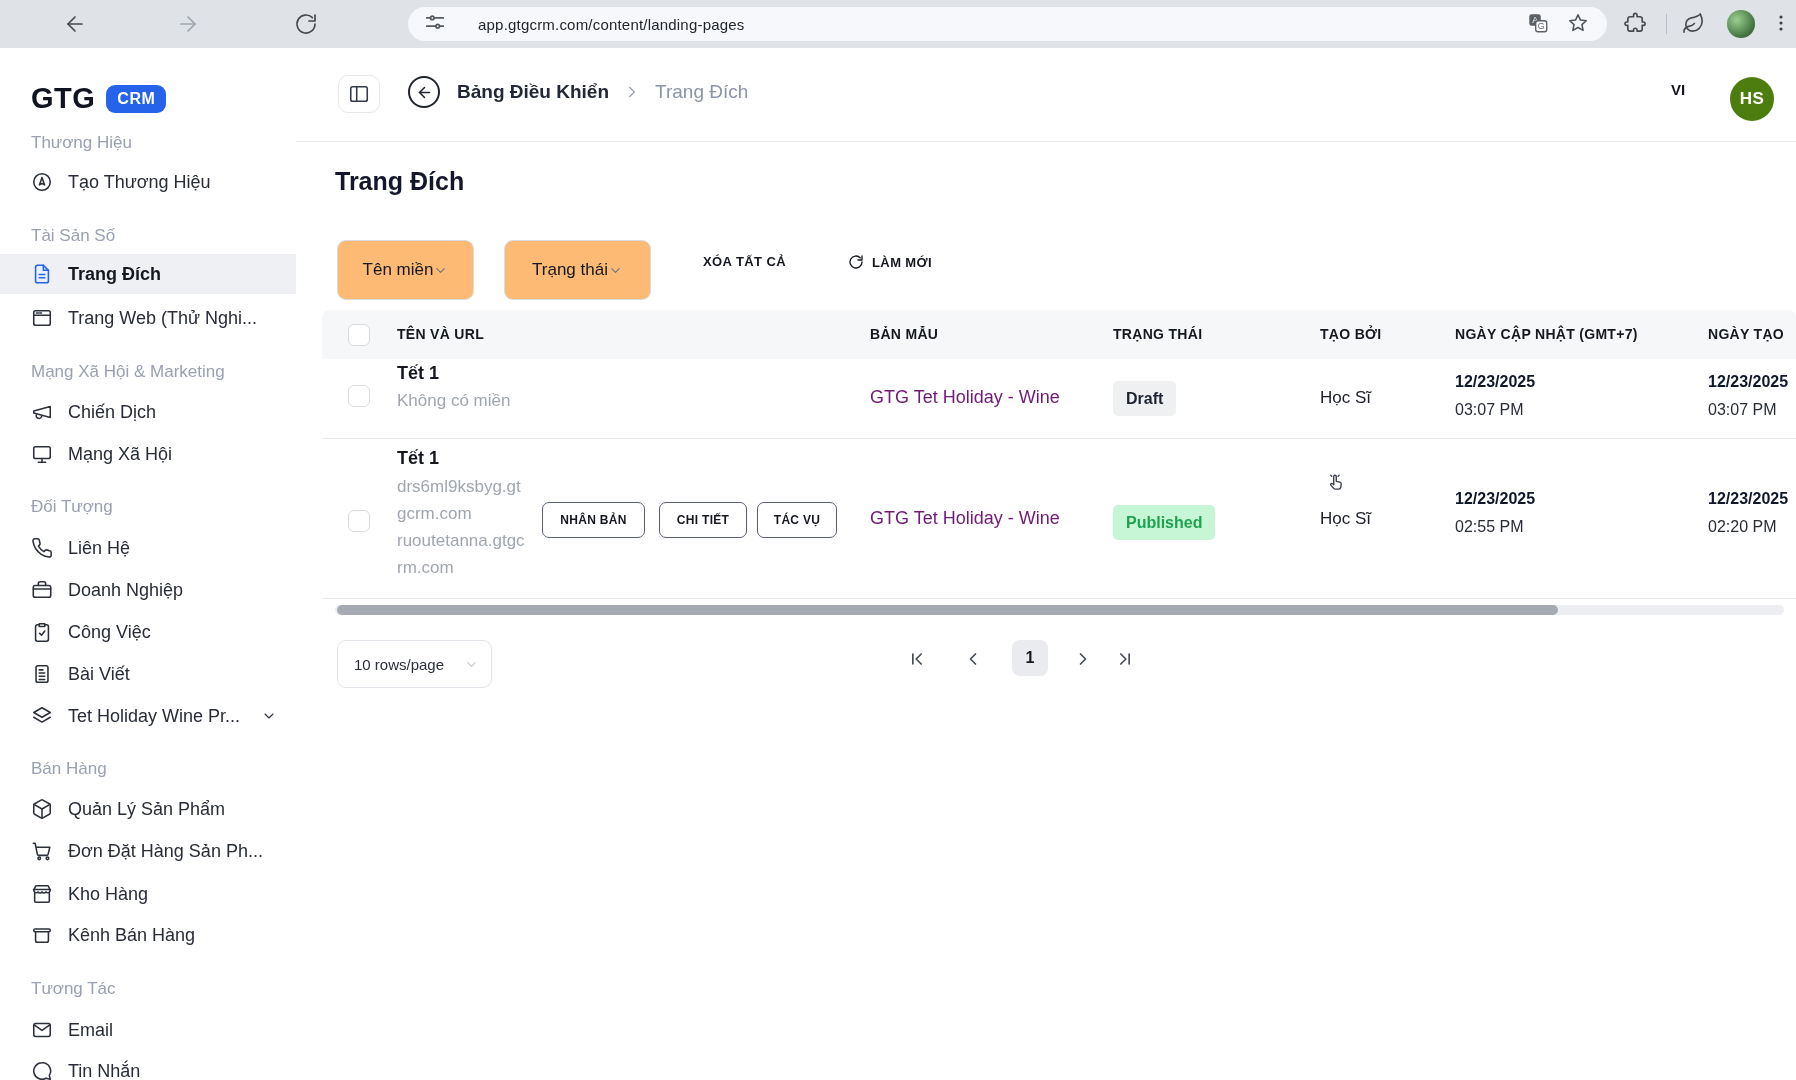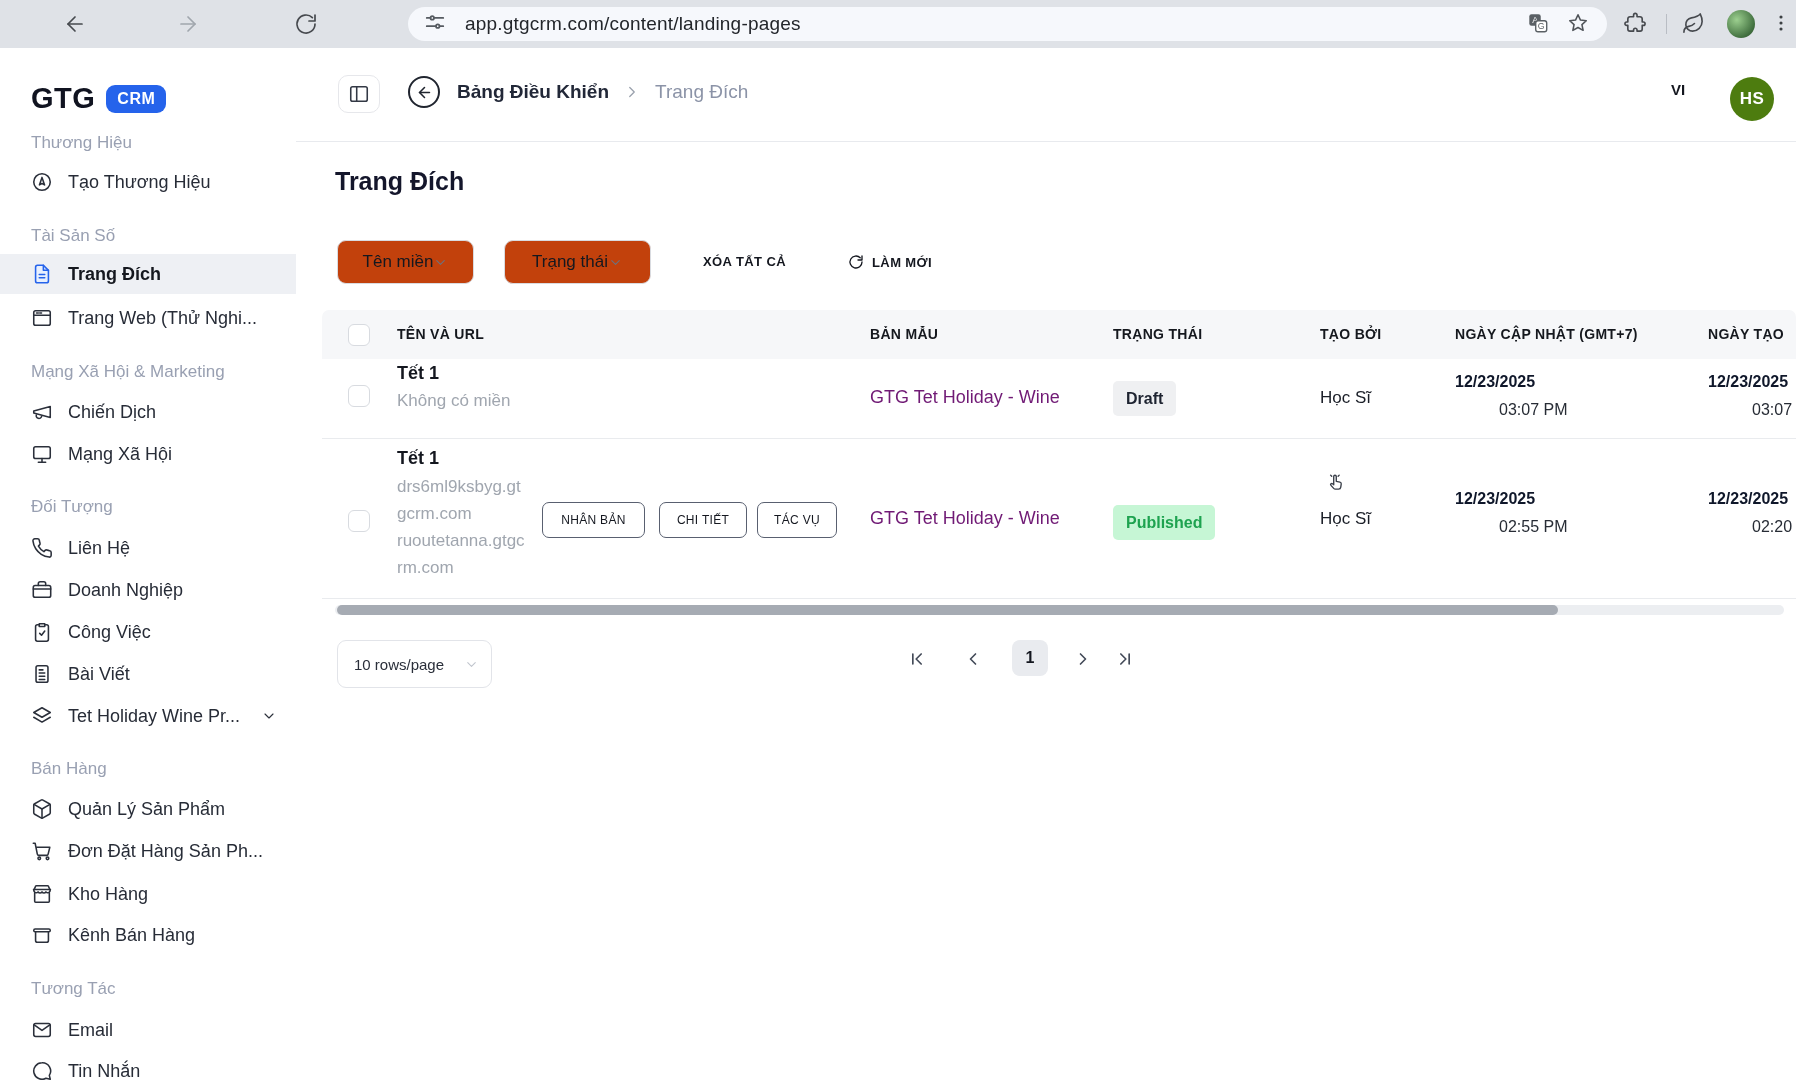--- a/index.html
+++ b/index.html
@@ -5,21 +5,21 @@
   html,body{margin:0;padding:0;}
   body{width:1796px;height:1080px;overflow:hidden;background:#fff;
        font-family:"Liberation Sans",sans-serif;color:#1b1f29;position:relative;}
   .ic{fill:none;stroke:currentColor;stroke-width:1.7;stroke-linecap:round;stroke-linejoin:round;}
   
   .chrome{position:absolute;left:0;top:0;width:1796px;height:48px;background:#dfe2e7;}
   .chrome .cbtn{position:absolute;top:12px;width:24px;height:24px;color:#46494e;}
   .omnibox{position:absolute;left:408px;top:7px;width:1199px;height:34px;background:#f6f8fc;
            border-radius:17px;display:flex;align-items:center;}
   .omnibox .tune{margin-left:16px;color:#565b61;}
-  .urltext{margin-left:19px;font-size:19px;color:#23262b;letter-spacing:.2px;}
+  .urltext{margin-left:32px;font-size:15px;color:#23262b;letter-spacing:.2px;}
   .pill-right{position:absolute;right:18px;top:5px;display:flex;align-items:center;gap:18px;color:#505459;}
   .divider{position:absolute;left:1666px;top:14px;width:1px;height:20px;background:#b9bdc4;}
   .chrome-avatar{position:absolute;left:1727px;top:10px;width:28px;height:28px;border-radius:50%;
                  background:radial-gradient(circle at 35% 35%,#9ccf8f,#41703f 70%,#2c4a2d);}
   
   .sidebar{position:absolute;left:0;top:48px;width:296px;height:1032px;background:#fff;
            border-right:1px solid #e7e8ec;}
   .logo-row{position:absolute;left:31px;top:34px;display:flex;align-items:center;gap:11px;}
   .logo-gtg{font-size:29px;font-weight:bold;color:#101320;letter-spacing:.5px;}
   .logo-badge{background:#2563eb;color:#fff;font-size:16px;font-weight:bold;border-radius:9px;
@@ -47,42 +47,42 @@
   .crumb2{font-size:19px;color:#8b93a7;}
   .lang{position:absolute;left:1375px;top:33px;font-size:15px;font-weight:bold;color:#14171f;cursor:pointer;}
   .hs-avatar{position:absolute;left:1434px;top:29px;width:44px;height:44px;border-radius:50%;
              display:flex;align-items:center;justify-content:center;color:#fff;font-size:17px;
              font-weight:bold;letter-spacing:.5px;cursor:pointer;}
   .page-title{position:absolute;left:39px;top:119px;font-size:25px;font-weight:bold;color:#14162b;}
   .create-btn{position:absolute;left:1304px;top:112px;width:177px;height:44px;border:none;border-radius:5px;
               color:#fff;font-size:13.5px;font-weight:bold;letter-spacing:.6px;cursor:pointer;
               font-family:"Liberation Sans",sans-serif;}
   
-  .filter-btn{position:absolute;top:192px;height:44px;border:1px solid #d9dbe0;border-radius:9px;
-              background:#c2410c;display:flex;align-items:center;justify-content:center;
+  .filter-btn{position:absolute;top:192px;height:60px;border:1px solid #d9dbe0;border-radius:9px;
+              background:#fdba74;display:flex;align-items:center;justify-content:center;
               font-size:17px;color:#15181f;cursor:pointer;box-sizing:border-box;}
   .filter-btn svg{color:#6b7280;}
   .txt-btn{position:absolute;top:206px;font-size:13px;font-weight:bold;color:#14171f;
            letter-spacing:.4px;cursor:pointer;display:flex;align-items:center;gap:8px;}
   
   .thead{position:absolute;left:26px;top:262px;width:1474px;height:49px;background:#f6f7f9;border-radius:7px 7px 0 0;}
   .th{position:absolute;top:278px;font-size:14px;font-weight:bold;color:#15181e;letter-spacing:.3px;white-space:nowrap;}
   .cbx{position:absolute;width:22px;height:22px;border:1.6px solid #d8dbe0;border-radius:6px;
        background:#fff;box-sizing:border-box;cursor:pointer;}
   .rowline{position:absolute;left:26px;width:1474px;height:0;border-bottom:1px solid #e9ebee;}
   .cell-name{position:absolute;font-size:18px;font-weight:bold;color:#14171f;}
   .cell-url{position:absolute;font-size:17px;color:#a0a6af;}
   .cell-tpl{position:absolute;font-size:18px;color:#701a75;white-space:nowrap;}
   .badge{position:absolute;height:35px;line-height:35px;border-radius:5px;padding:0 13px;
          font-size:16px;font-weight:bold;white-space:nowrap;}
   .cell-creator{position:absolute;font-size:17px;color:#1a1e27;}
   .cell-date{position:absolute;font-size:16px;font-weight:bold;color:#0f172a;white-space:nowrap;}
-  .cell-time{position:absolute;font-size:16px;color:#272c35;white-space:nowrap;margin-left:44px;}
+  .cell-time{position:absolute;font-size:16px;color:#272c35;white-space:nowrap;}
   .act-btn{position:absolute;top:454px;height:36px;border:1.6px solid #596070;border-radius:7px;
-           background:#fff;font-size:12px;font-weight:normal;color:#14171f;letter-spacing:.3px;
+           background:#fff;font-size:12px;font-weight:bold;color:#14171f;letter-spacing:.3px;
            cursor:pointer;font-family:"Liberation Sans",sans-serif;}
   .cursor-icon{position:absolute;left:1029px;top:424px;color:#3a3f49;}
   
   .hscroll-track{position:absolute;left:39px;top:557px;width:1449px;height:10px;border-radius:5px;background:#eceef1;}
   .hscroll-thumb{position:absolute;left:2px;top:0;width:1221px;height:10px;border-radius:5px;background:#a6abb3;cursor:pointer;}
   
   .rpp{position:absolute;left:41px;top:592px;width:155px;height:48px;border:1px solid #e2e4e9;border-radius:9px;
        box-sizing:border-box;display:flex;align-items:center;justify-content:space-between;
        padding:0 12px 0 16px;font-size:15px;color:#2a2f3a;cursor:pointer;background:#fff;}
   .rpp svg{color:#c0c5cd;}

